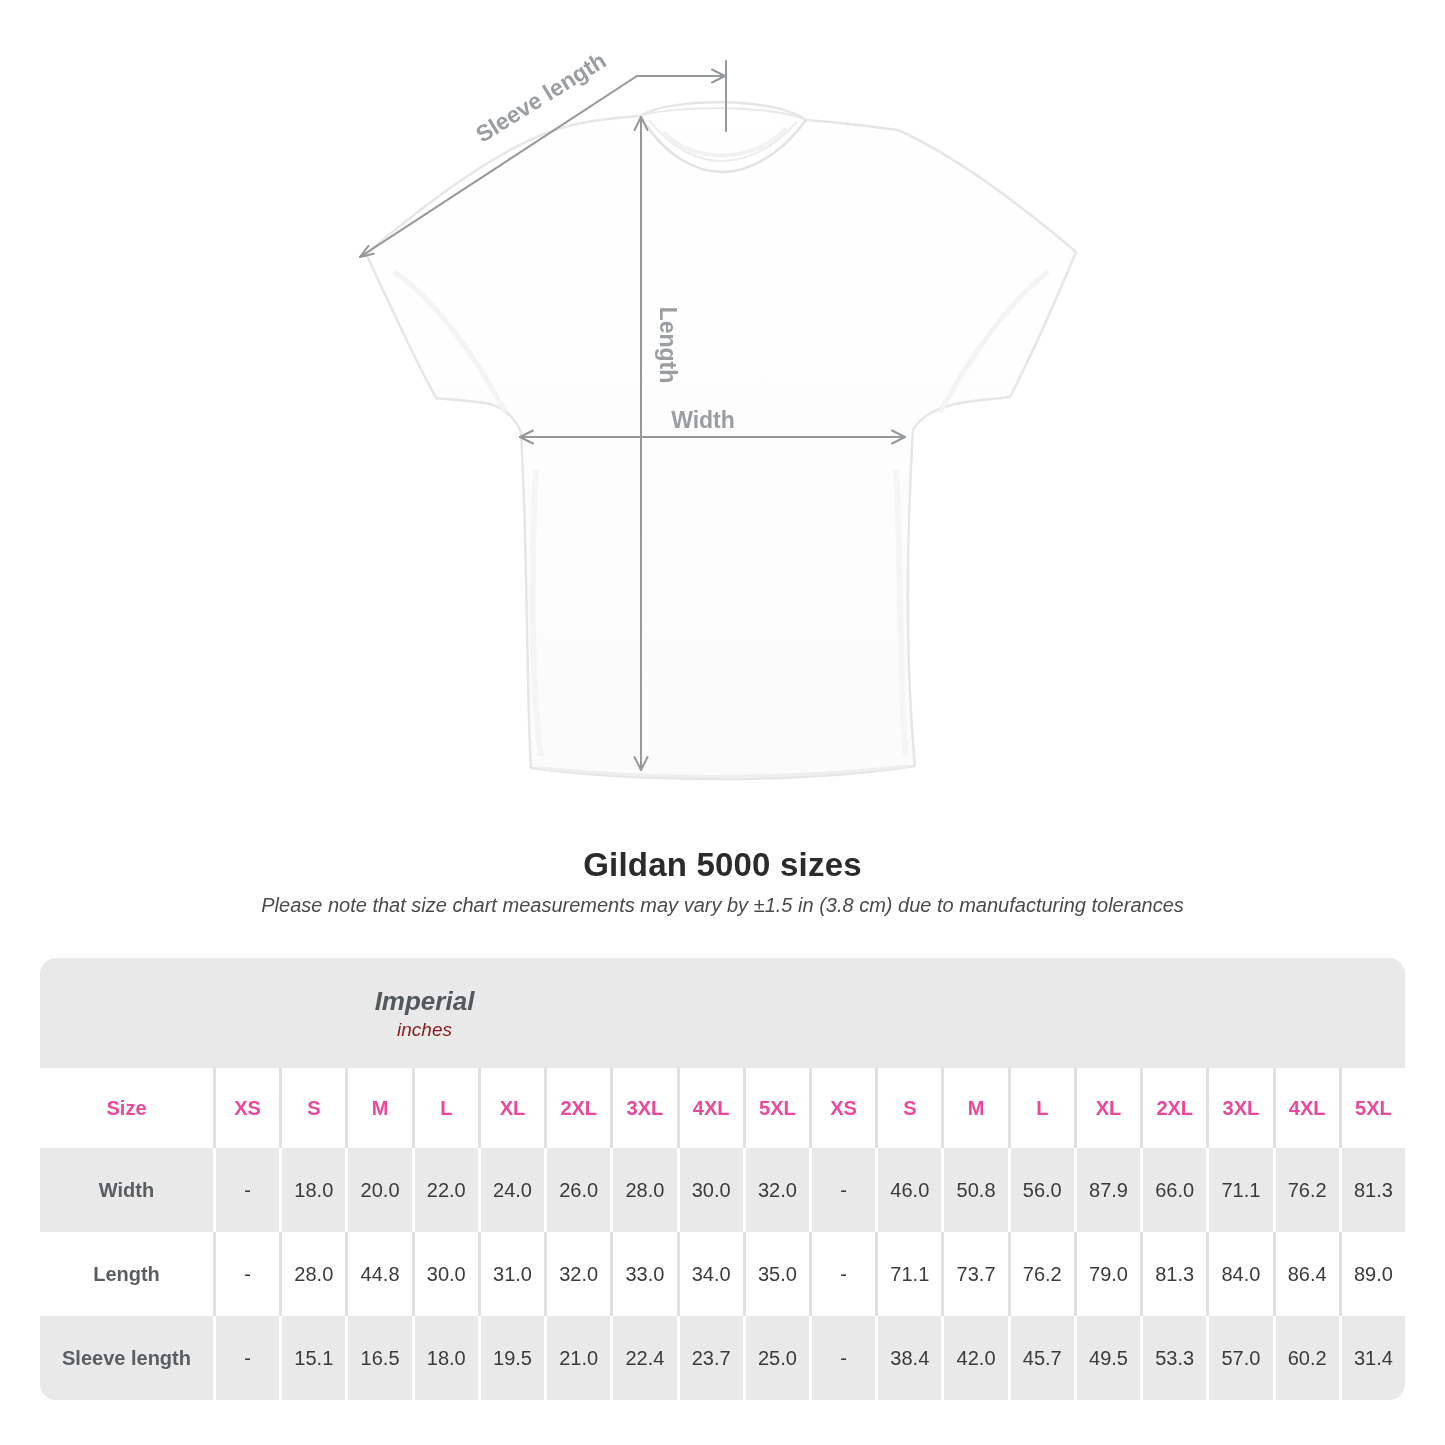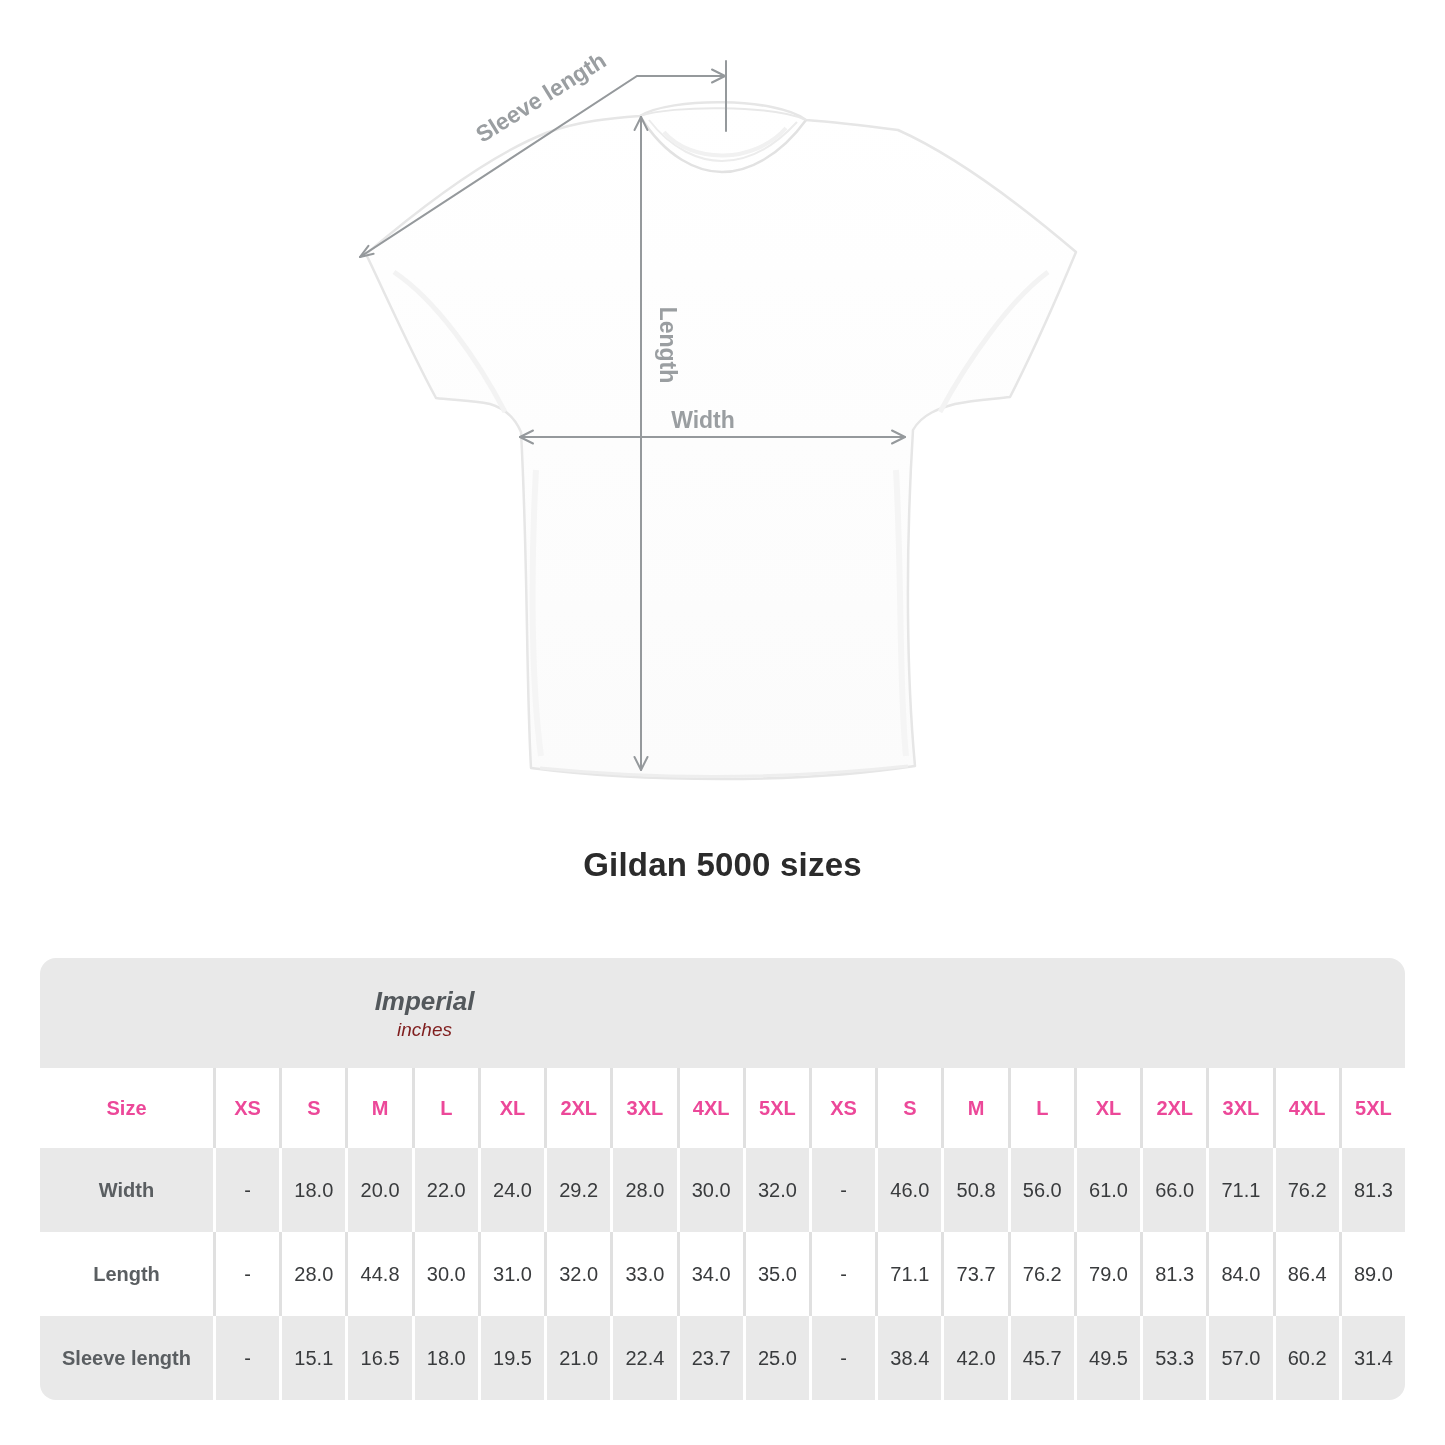--- a/index.html
+++ b/index.html
@@ -106,20 +106,21 @@
     </g>
 
     <g fill="#9a9ea1" font-family="Liberation Sans, DejaVu Sans, sans-serif" font-size="23" font-weight="bold">
       <text transform="translate(545,104) rotate(-32)" text-anchor="middle">Sleeve length</text>
       <text transform="translate(660,345) rotate(90)" text-anchor="middle">Length</text>
       <text x="703" y="428" text-anchor="middle">Width</text>
     </g>
   </svg>
 
   <div class="title">Gildan 5000 sizes</div>
+  <div class="note">Please note that size chart measurements may vary by ±1.5 in (3.8 cm) due to manufacturing tolerances</div>
 
   <div class="size-table">
     <div class="t-row row-units">
       <div class="ucell ucell-imperial">
         <div class="unit-label">Imperial</div>
         <div class="unit-sub">inches</div>
       </div>
     </div>
 
   <div class="t-row row-sizes">
@@ -143,29 +144,29 @@
         <div class="cell hcell">4XL</div>
         <div class="cell hcell">5XL</div>
       </div>
       <div class="t-row row-data shaded">
         <div class="cell lcell">Width</div>
         <div class="cell vcell">-</div>
         <div class="cell vcell">18.0</div>
         <div class="cell vcell">20.0</div>
         <div class="cell vcell">22.0</div>
         <div class="cell vcell">24.0</div>
-        <div class="cell vcell">29.2</div>
+        <div class="cell vcell">26.0</div>
         <div class="cell vcell">28.0</div>
         <div class="cell vcell">30.0</div>
         <div class="cell vcell">32.0</div>
         <div class="cell vcell">-</div>
         <div class="cell vcell">46.0</div>
         <div class="cell vcell">50.8</div>
         <div class="cell vcell">56.0</div>
-        <div class="cell vcell">61.0</div>
+        <div class="cell vcell">87.9</div>
         <div class="cell vcell">66.0</div>
         <div class="cell vcell">71.1</div>
         <div class="cell vcell">76.2</div>
         <div class="cell vcell">81.3</div>
       </div>
       <div class="t-row row-data plain">
         <div class="cell lcell">Length</div>
         <div class="cell vcell">-</div>
         <div class="cell vcell">28.0</div>
         <div class="cell vcell">44.8</div>

